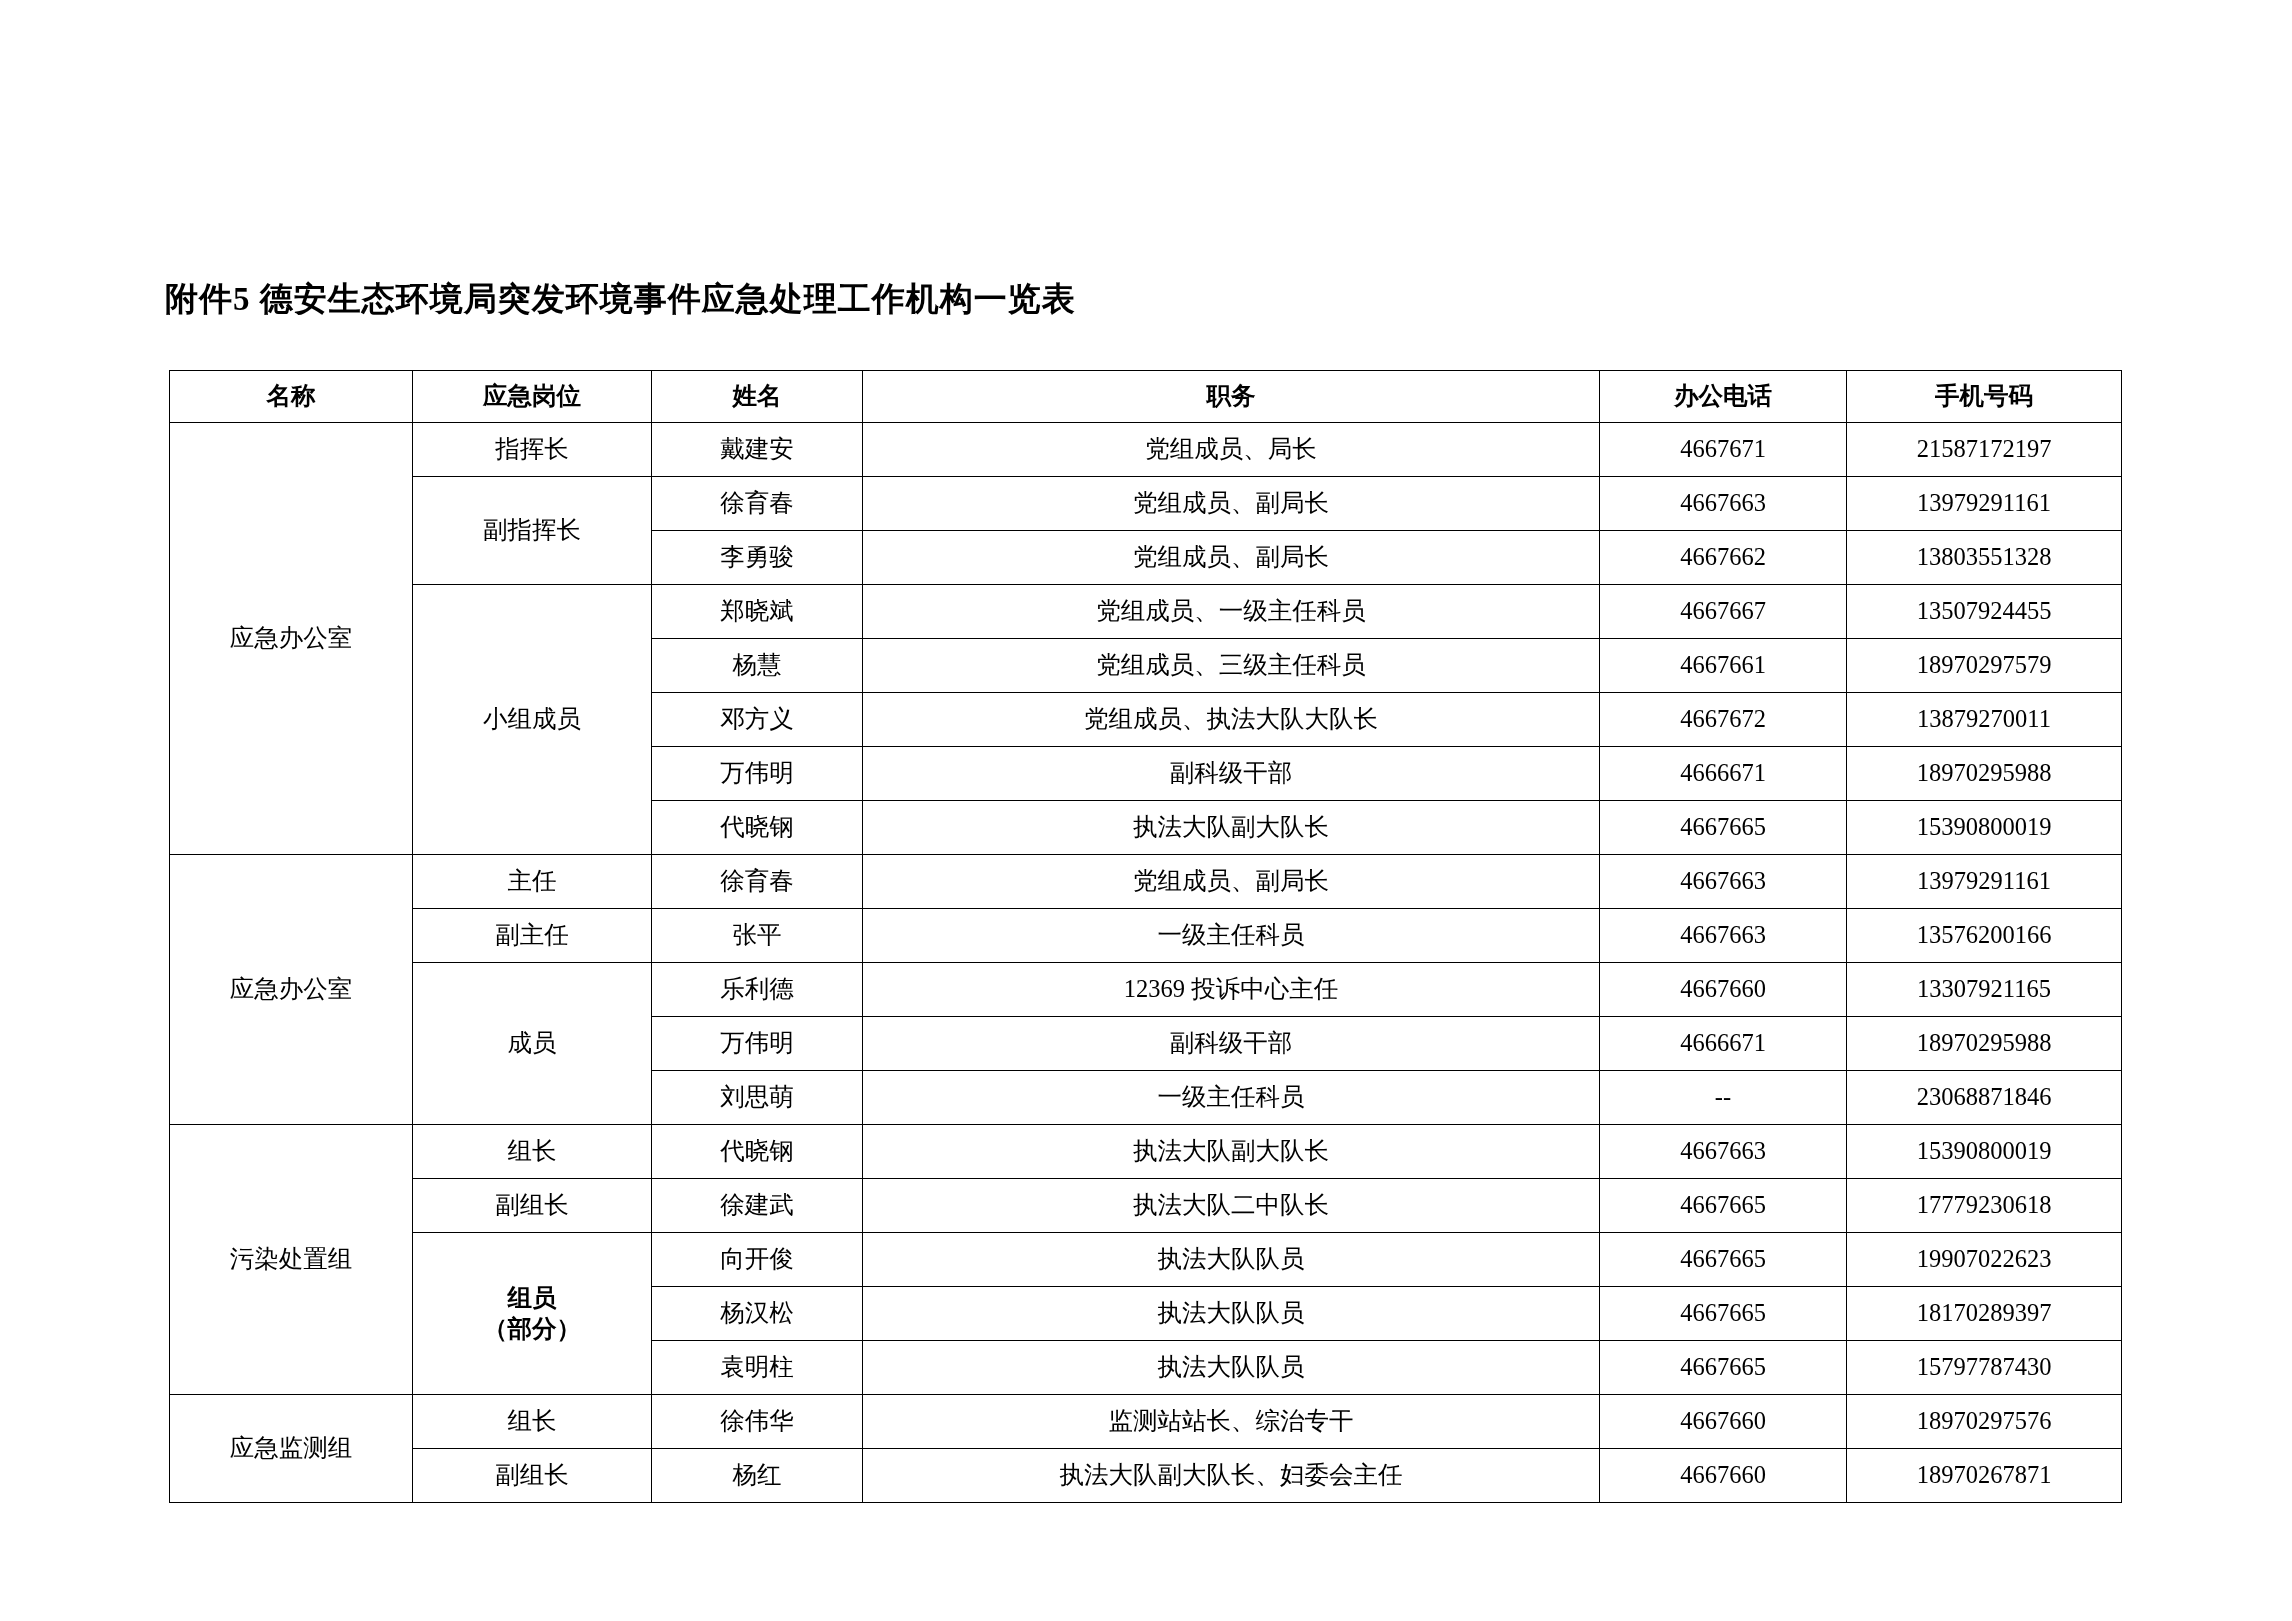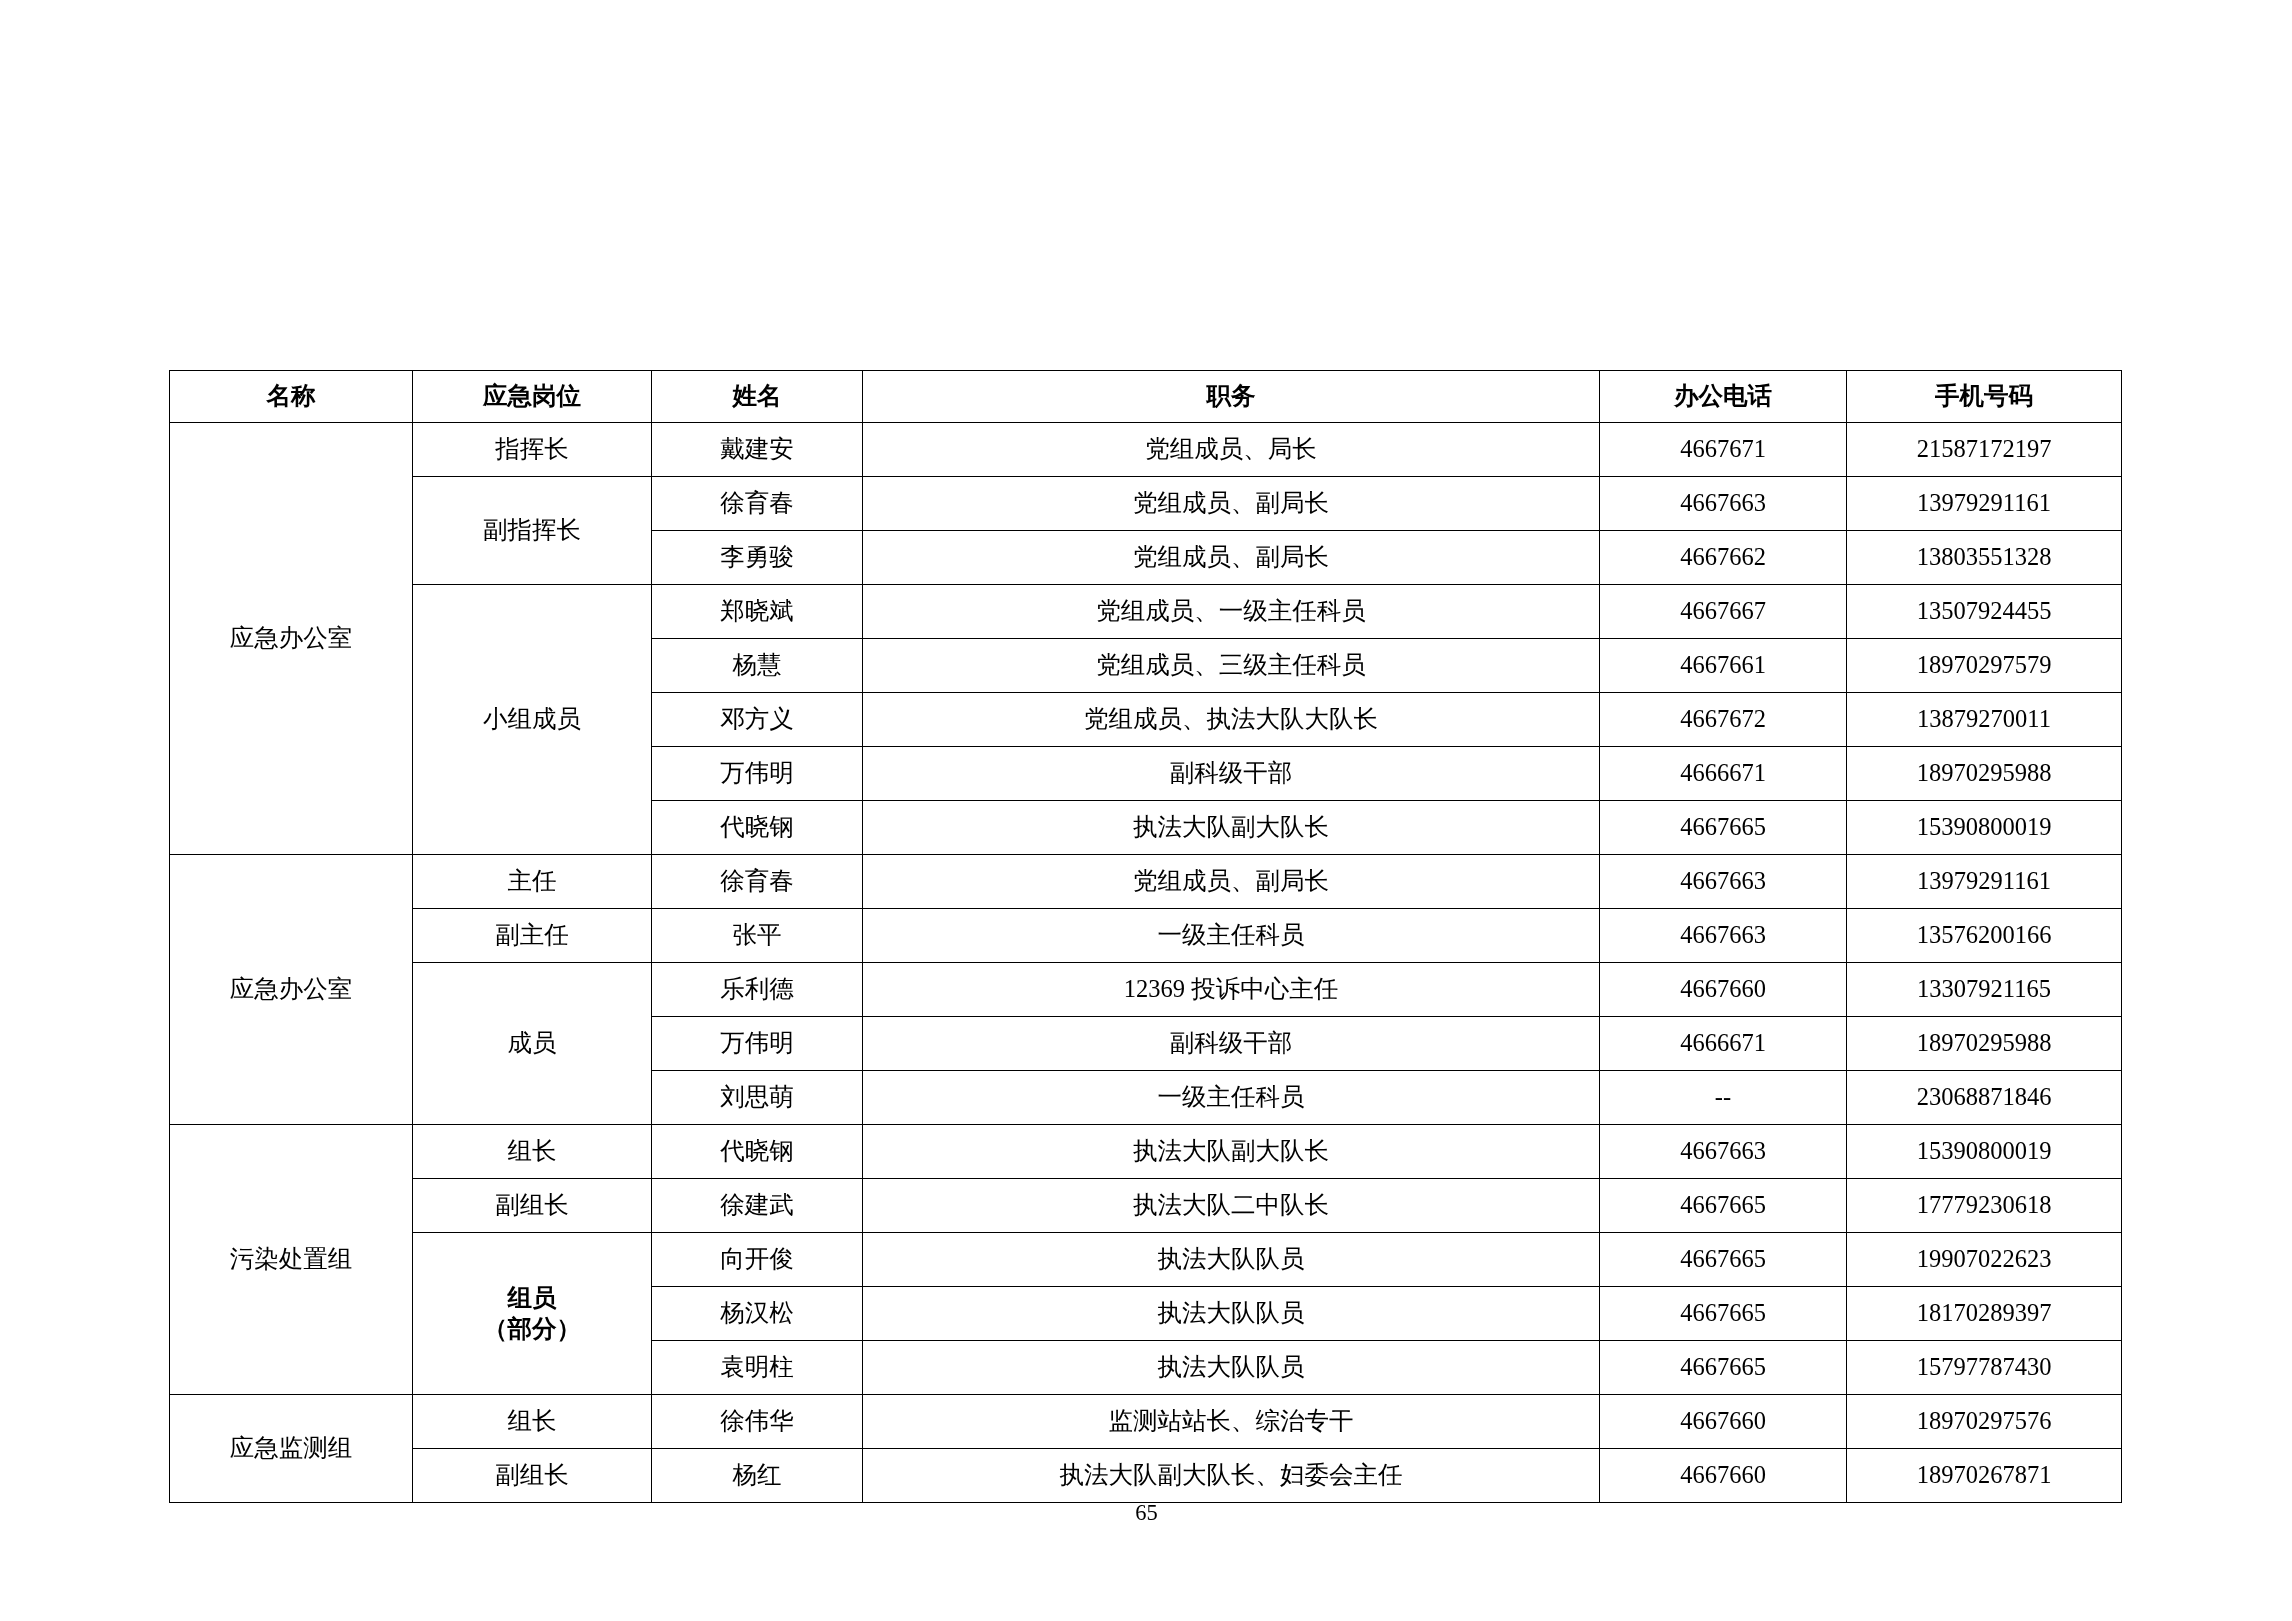--- a/index.html
+++ b/index.html
@@ -78,20 +78,21 @@
     width: 2293px;
     text-align: center;
     font-size: 22.5px;
   }
 </style>
 </head>
 <body>
 
 <div class="page">
 
+  <div class="doc-title">附件5 德安生态环境局突发环境事件应急处理工作机构一览表</div>
 
   <table class="org-table">
     <colgroup>
       <col class="col-name">
       <col class="col-post">
       <col class="col-person">
       <col class="col-duty">
       <col class="col-office">
       <col class="col-mobile">
     </colgroup>
@@ -240,16 +241,15 @@
         <tr>
           <td class="post-cell">副组长</td>
           <td>杨红</td>
           <td>执法大队副大队长、妇委会主任</td>
           <td>4667660</td>
           <td>18970267871</td>
         </tr>
       </tbody>
   </table>
 
-  <div class="page-number">65</div>
 
 </div>
 
 
 </body></html>

